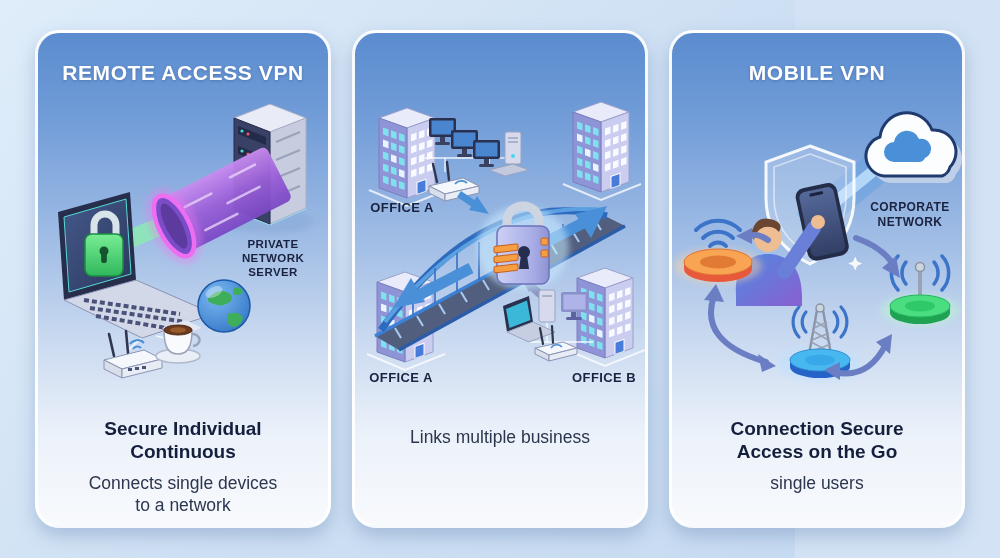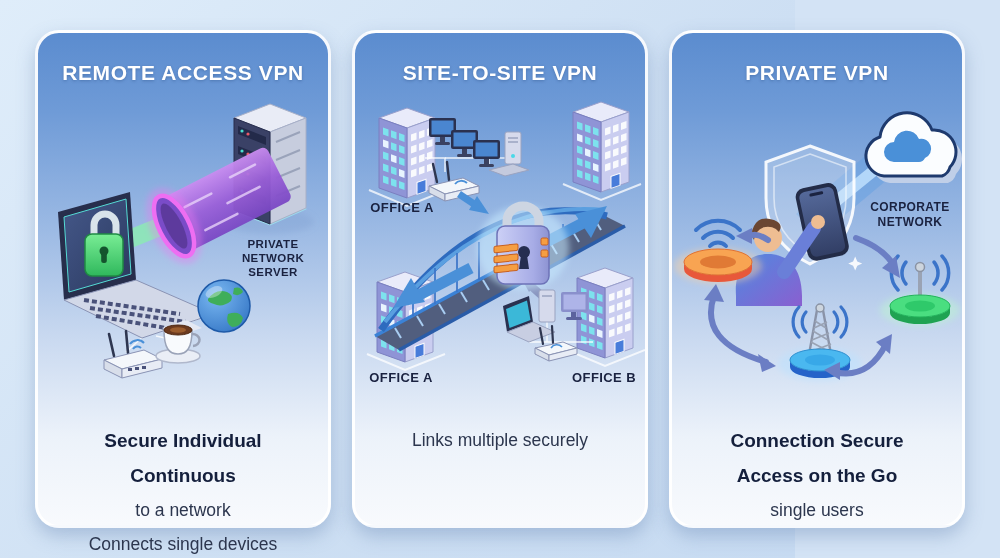--- a/index.html
+++ b/index.html
@@ -24,21 +24,21 @@
   .card-header{
     margin-top:28px;text-align:center;color:#ffffff;
     font-size:21px;font-weight:bold;letter-spacing:.6px;
     text-shadow:0 1px 3px rgba(30,60,110,.35);
   }
   .illus{position:absolute;top:57px;left:0;width:100%;height:308px;}
   .illus svg{display:block;margin:0 auto;}
   .card-text{position:absolute;left:6px;right:6px;top:384px;text-align:center;}
   .card-title{font-size:19px;font-weight:bold;color:#141f3c;line-height:1.22;}
   .card-desc{margin-top:9px;font-size:17.5px;color:#2c364e;line-height:1.26;}
-  .line{display:block;margin-top:12px;}
+  .line{display:block;}
   .svg-label{font-family:"Liberation Sans",sans-serif;font-weight:bold;fill:#1a2240;}
 </style>
 </head>
 <body>
 
 <div class="board">
 
   <div class="card card-1">
     <div class="card-header">REMOTE ACCESS VPN</div>
 
@@ -176,28 +176,27 @@
         </g>
       </svg>
     </div>
 
     <div class="card-text">
       <div class="card-title">
         <span class="line">Secure Individual</span>
         <span class="line">Continuous</span>
       </div>
       <div class="card-desc">
+        <span class="line">Connects single devices</span>
         <span class="line">to a network</span>
-        <span class="line">Connects single devices</span>
       </div>
     </div>
   </div>
 
   <div class="card card-2">
-    <div class="card-header">SITE-TO-SITE VPN</div>
 
     <div class="illus">
       <svg width="290" height="306" viewBox="0 0 290 306">
         <defs>
           <linearGradient id="lock2" x1="0" y1="0" x2="1" y2="0">
             <stop offset="0" stop-color="#ccd0f6"></stop>
               <stop offset=".7" stop-color="#a7ace6"></stop>
               <stop offset="1" stop-color="#8d93d2"></stop>
           </linearGradient>
           <filter id="soft2" x="-60%" y="-60%" width="220%" height="220%">
@@ -374,27 +373,27 @@
         </g>
 
         <text class="svg-label" x="47" y="122" text-anchor="middle" font-size="13" letter-spacing=".4">OFFICE A</text>
         <text class="svg-label" x="46" y="292" text-anchor="middle" font-size="13" letter-spacing=".4">OFFICE A</text>
         <text class="svg-label" x="249" y="292" text-anchor="middle" font-size="13" letter-spacing=".4">OFFICE B</text>
       </svg>
     </div>
 
     <div class="card-text">
       <div class="card-desc">
-        <span class="line">Links multiple securely</span>
+        <span class="line">Links multiple business</span>
       </div>
     </div>
   </div>
 
   <div class="card card-3">
-    <div class="card-header">PRIVATE VPN</div>
+    <div class="card-header">MOBILE VPN</div>
 
     <div class="illus">
       <svg width="290" height="306" viewBox="0 0 290 306">
         <defs>
           <linearGradient id="shirt3" x1="0" y1="0" x2="1" y2="1">
             <stop offset="0" stop-color="#4f8ae0"></stop>
               <stop offset="1" stop-color="#8a5fd0"></stop>
           </linearGradient>
           <linearGradient id="phone3" x1="0" y1="0" x2="0" y2="1">
             <stop offset="0" stop-color="#55699a"></stop>

